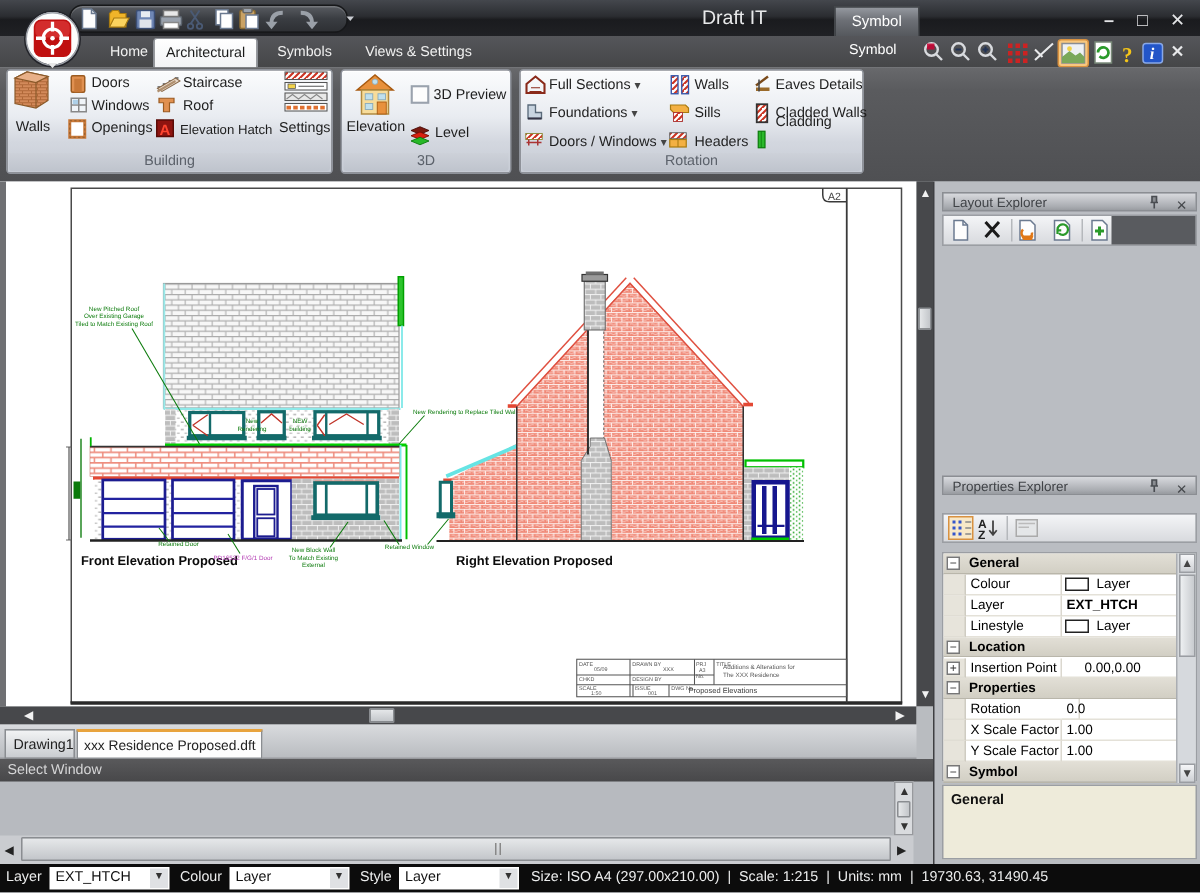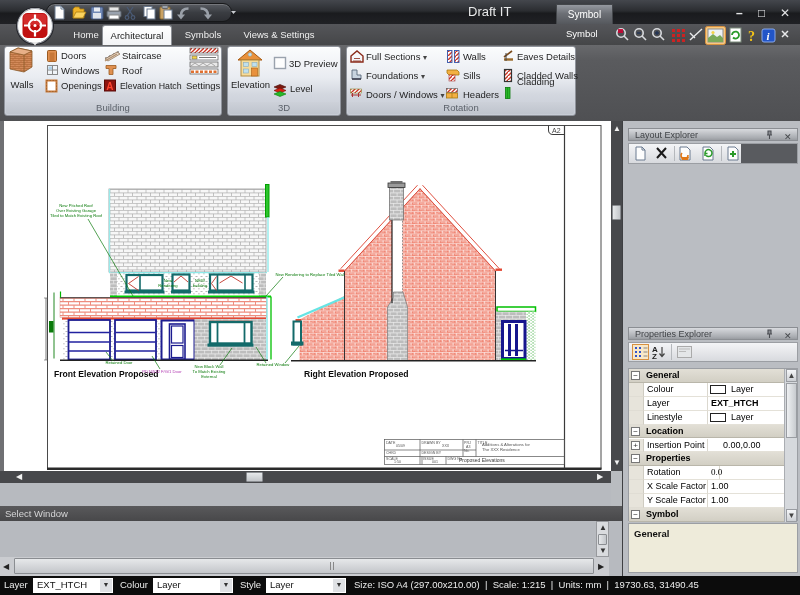--- a/index.html
+++ b/index.html
@@ -490,20 +490,24 @@
 <div class="abs sbV" style="left:611px;top:121px;width:11px;height:350px;"></div>
 <div class="arr" style="left:613px;top:125px;">▲</div>
 <div class="arr" style="left:613px;top:459px;">▼</div>
 <div class="thumb" style="left:612px;top:205px;width:9px;height:15px;"></div>
 
 <div class="abs sbH" style="left:0;top:471px;width:611px;height:12px;"></div>
 <div class="arr" style="left:16px;top:473px;">◀</div>
 <div class="arr" style="left:597px;top:473px;">▶</div>
 <div class="thumbH" style="left:246px;top:472px;width:17px;height:10px;"></div>
 
+<div id="doctabs" class="abs">
+<div class="dtab" style="left:3px;width:47px;background:linear-gradient(#f2f3f4,#c9ccd0);padding-left:5px;">Drawing1</div>
+<div class="dtab" style="left:51px;width:124px;background:#fdfdfd;border-top:2px solid #e8a33d;padding-left:4px;font-size:9.2px;">xxx Residence Proposed.dft</div>
+</div>
 
 <div id="cmdtitle" class="abs"><span style="padding-left:5px;">Select Window</span>
 <span class="pin" style="left:744px;top:2px;"><svg width="9" height="10" viewBox="0 0 9 10">
           <path d="M3 1 h3 v4 h-3 z M2 5 h5 M4.5 5 v4" stroke="#c8c9cb" stroke-width="1.1" fill="none"></path>
         </svg></span><span class="pin" style="left:762px;top:3px;">✕</span></div>
 <div id="cmdsbV" class="abs">
   <div class="arr" style="left:2px;top:2px;color:#333;">▲</div>
   <div class="arr" style="left:2px;top:25px;color:#333;">▼</div>
   <div class="thumb" style="left:1px;top:12px;width:9px;height:11px;"></div>
 </div>
@@ -541,21 +545,21 @@
           <path d="M53 9 a3.5 3.5 0 1 0 6 2" fill="none" stroke="#e07818" stroke-width="1.6"></path>
           <path d="M52 13 h8 l-1 3 h-6 z" fill="#e07818"></path>
     <path d="M74 3 h7 l3 3 v10 h-10 z" fill="#fdfdfd" stroke="#6b7a90"></path>
           <path d="M76 9 a3.5 3.5 0 1 1 1 2.5 M76 12 l0 -2.5 2.5 0" fill="none" stroke="#2a9a2a" stroke-width="1.5"></path>
     <line x1="92.5" y1="2" x2="92.5" y2="17" stroke="#b5b8bc"></line>
     <path d="M99 3 h7 l3 3 v10 h-10 z" fill="#fdfdfd" stroke="#6b7a90"></path>
           <path d="M104 7 v6 M101 10 h6" stroke="#2a9a2a" stroke-width="2"></path>
   </svg>
       </div>
 
-  <div class="ptitle" style="top:206px;">Properties Explorer<span class="pin" style="left:136px;top:1px;"><svg width="9" height="10" viewBox="0 0 9 10">
+  <div class="ptitle" style="top:196px;">Properties Explorer<span class="pin" style="left:136px;top:1px;"><svg width="9" height="10" viewBox="0 0 9 10">
             <path d="M3 1 h3 v4 h-3 z M2 5 h5 M4.5 5 v4" stroke="#4a4d52" stroke-width="1.1" fill="#8a8d92"></path>
           </svg></span><span class="pin" style="left:155px;top:2px;">✕</span></div>
   <div class="ptool" style="top:221px;height:20px;">
   <svg width="168" height="18" style="position:absolute;left:0;top:0;">
     <rect x="3.5" y="1.5" width="16" height="15" fill="#f8e8c8" stroke="#d89140"></rect>
     <g fill="#3355cc">
             <rect x="6" y="4" width="2" height="2"></rect>
             <rect x="6" y="8" width="2" height="2"></rect>
             <rect x="6" y="12" width="2" height="2"></rect>
             <rect x="10" y="4" width="2" height="2"></rect>
@@ -614,21 +618,21 @@
         </div>
         <div style="position:absolute;left:0;top:83.4px;width:155px;height:13.9px;background:linear-gradient(#e2dfd6,#d2cfc4);border-bottom:1px solid #b9b6aa;">
           <span style="position:absolute;left:2px;top:2px;width:9px;height:9px;border:1px solid #777;background:#fff;font-size:8px;line-height:7px;text-align:center;color:#333;">−</span>
           <span style="position:absolute;left:17px;top:1px;font-weight:bold;color:#000;">Properties</span>
         </div>
         <div style="position:absolute;left:0;top:97.3px;width:15px;height:13.9px;background:#e7e4db;border-right:1px solid #cfccc2;border-bottom:1px solid #e0ddd4;"></div>
         <div style="position:absolute;left:15px;top:97.3px;width:76px;height:13.9px;border-right:1px solid #dbd8cf;border-bottom:1px solid #e4e1d8;color:#000;white-space:nowrap;overflow:hidden;">
           <span style="position:absolute;left:3px;top:1px;">Rotation</span>
         </div>
         <div style="position:absolute;left:79px;top:97.3px;width:76px;height:13.9px;border-bottom:1px solid #e4e1d8;color:#000;white-space:nowrap;">
-          <span style="position:absolute;left:3px;top:1px;font-family:Liberation Serif, serif;">0.0</span>
+          <span style="position:absolute;left:3px;top:1px;">0.0</span>
         </div>
         <div style="position:absolute;left:0;top:111.2px;width:15px;height:13.9px;background:#e7e4db;border-right:1px solid #cfccc2;border-bottom:1px solid #e0ddd4;"></div>
         <div style="position:absolute;left:15px;top:111.2px;width:64px;height:13.9px;border-right:1px solid #dbd8cf;border-bottom:1px solid #e4e1d8;color:#000;white-space:nowrap;overflow:hidden;">
           <span style="position:absolute;left:3px;top:1px;">X Scale Factor</span>
         </div>
         <div style="position:absolute;left:79px;top:111.2px;width:76px;height:13.9px;border-bottom:1px solid #e4e1d8;color:#000;white-space:nowrap;">
           <span style="position:absolute;left:3px;top:1px;">1.00</span>
         </div>
         <div style="position:absolute;left:0;top:125.1px;width:15px;height:13.9px;background:#e7e4db;border-right:1px solid #cfccc2;border-bottom:1px solid #e0ddd4;"></div>
         <div style="position:absolute;left:15px;top:125.1px;width:64px;height:13.9px;border-right:1px solid #dbd8cf;border-bottom:1px solid #e4e1d8;color:#000;white-space:nowrap;overflow:hidden;">

